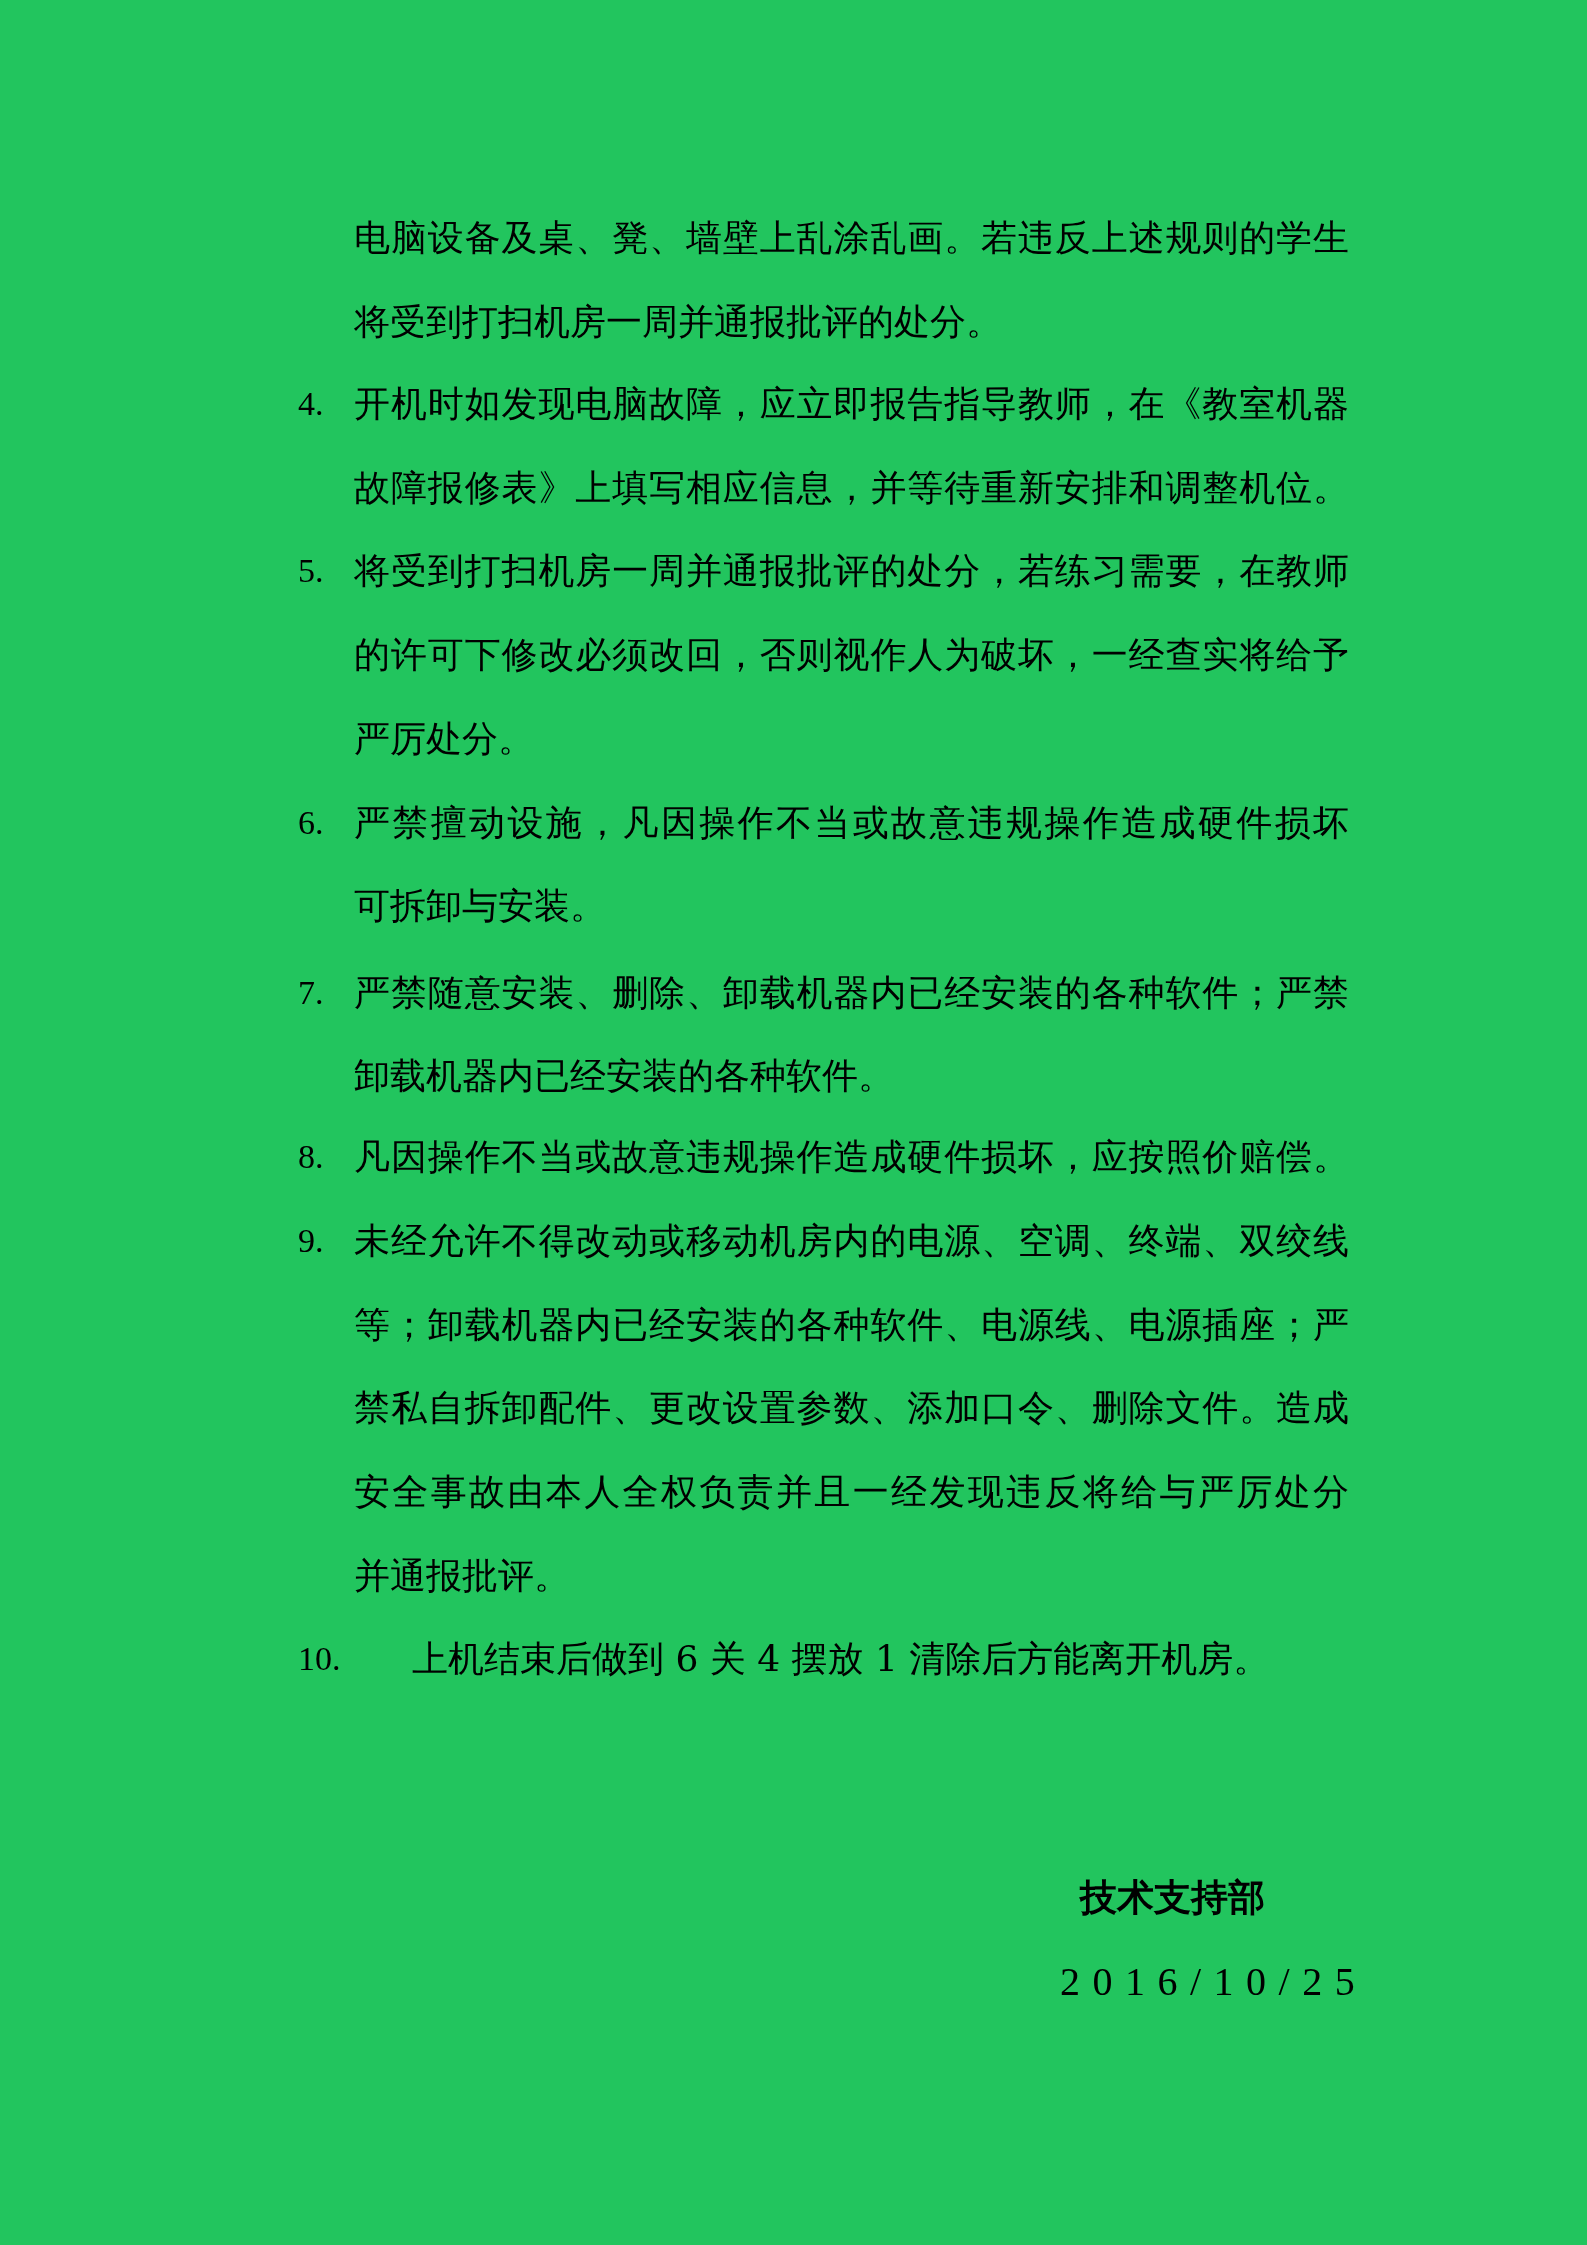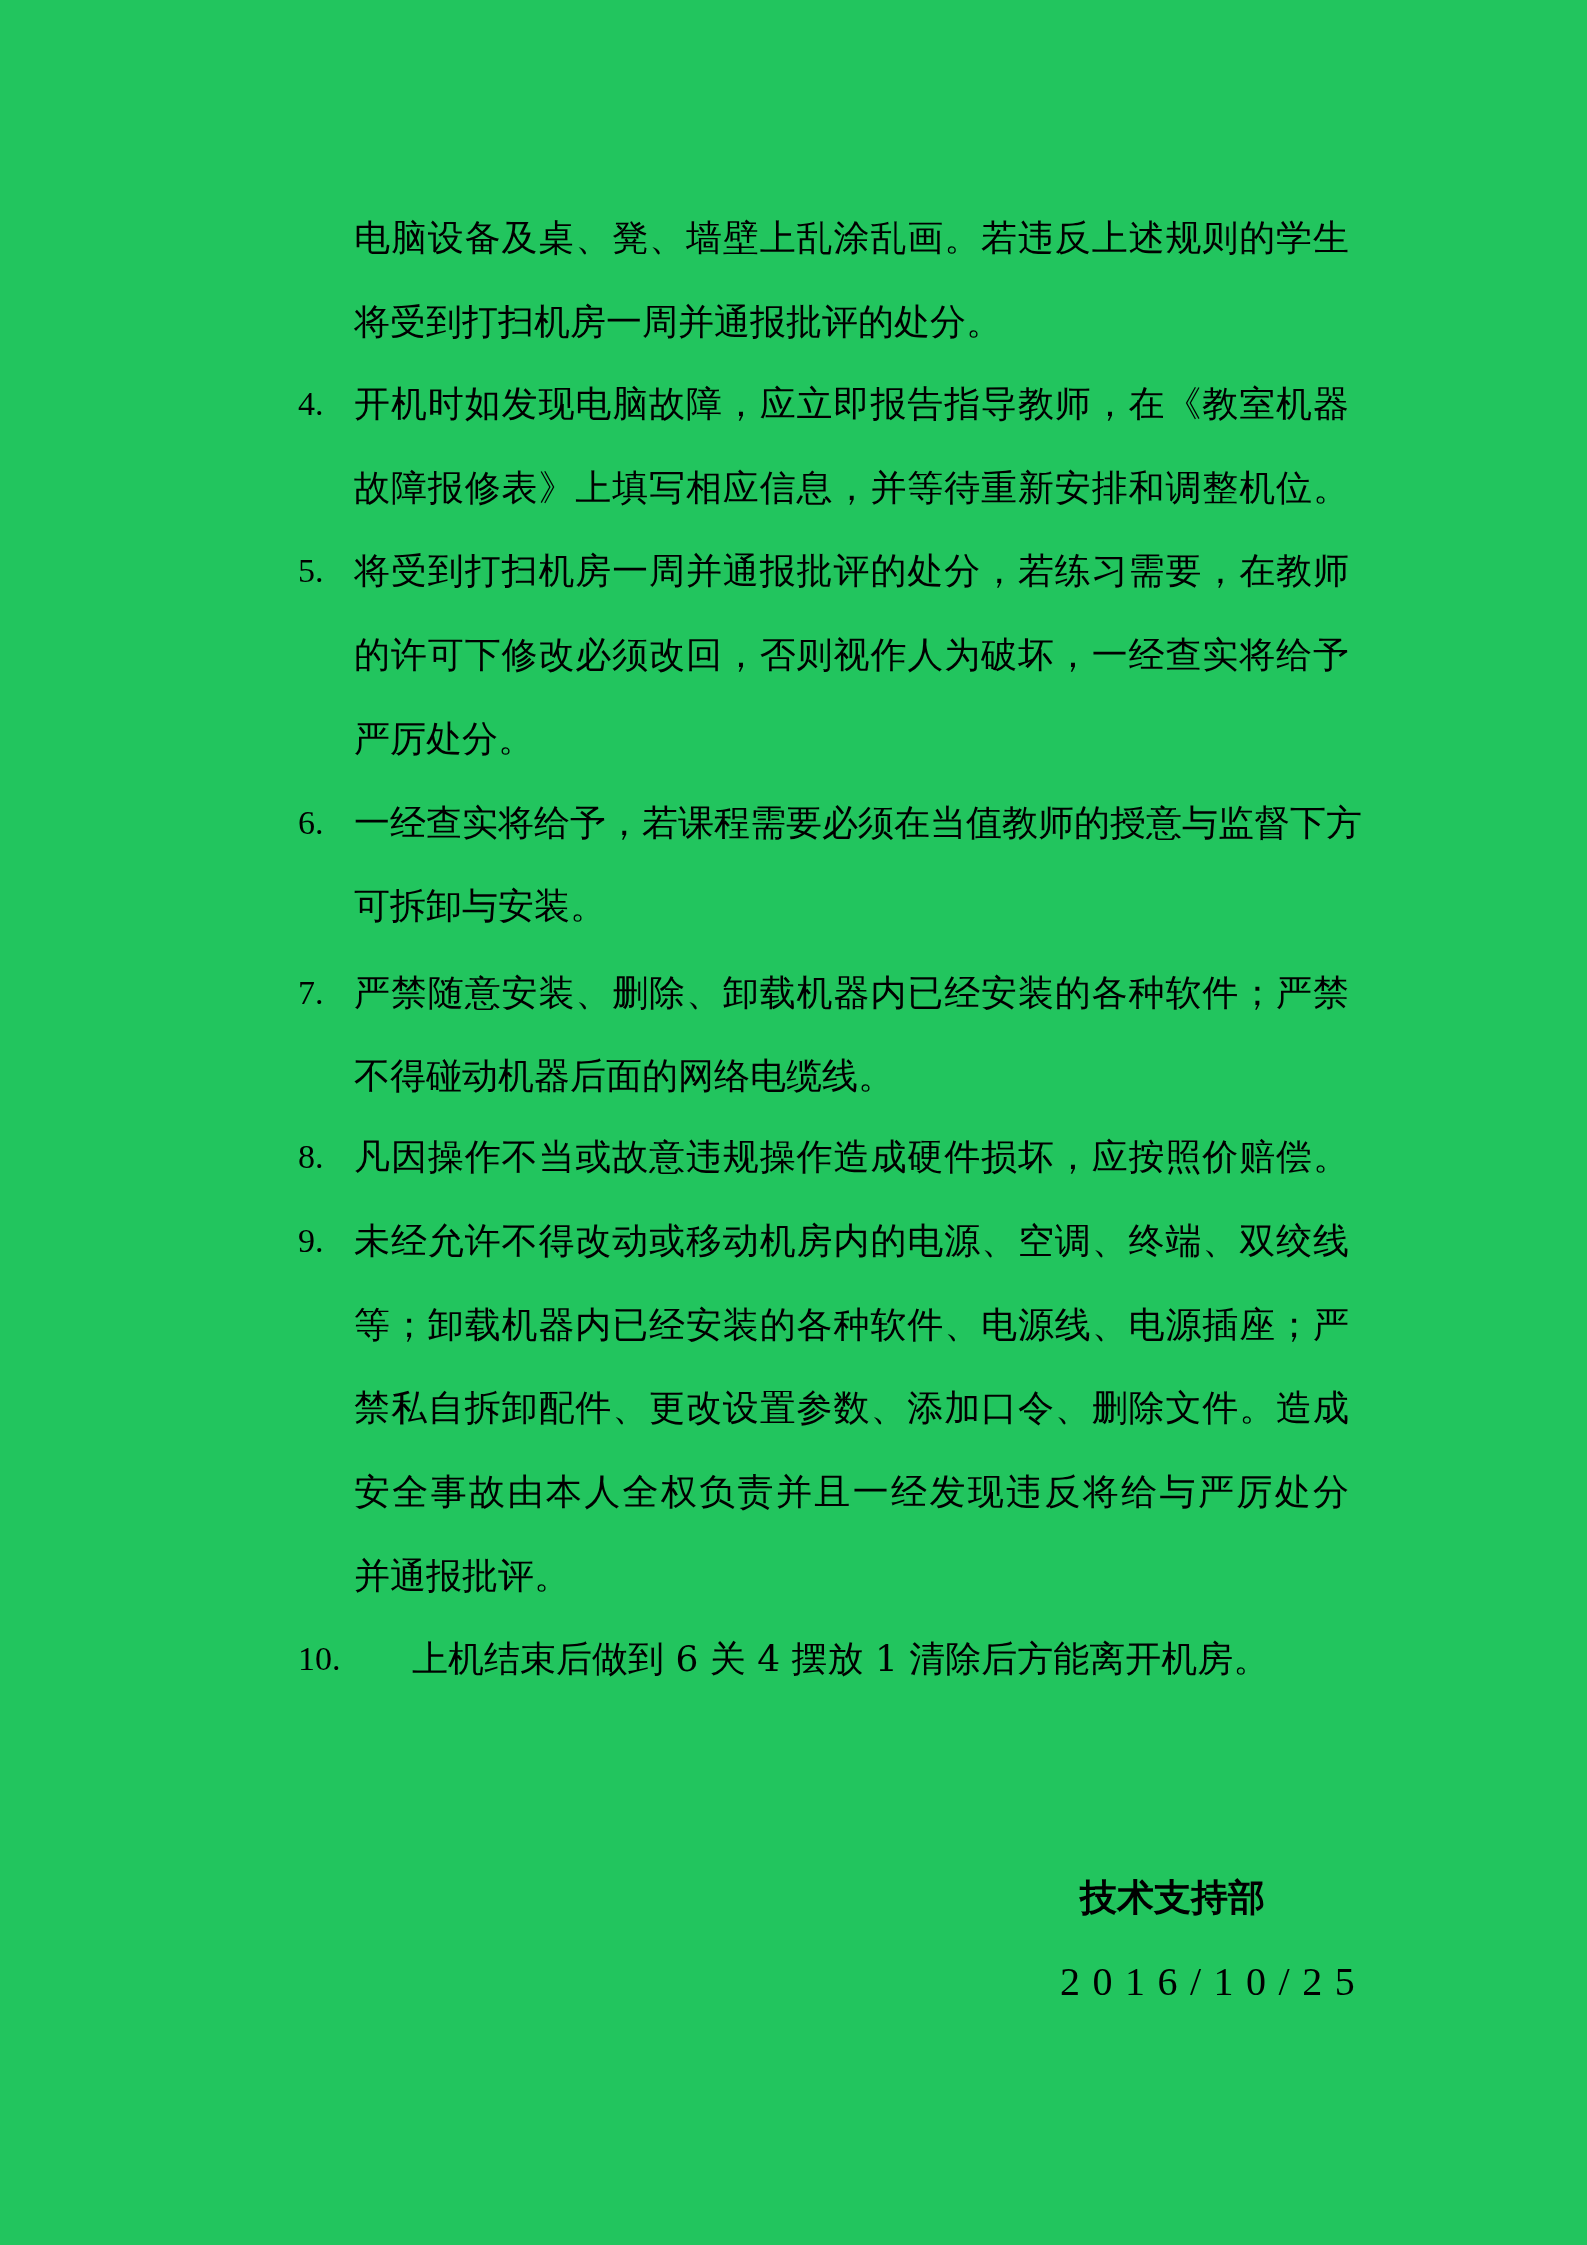--- a/index.html
+++ b/index.html
@@ -55,26 +55,26 @@
   <div class="num" style="left:298px; top:380px;">4.</div>
   <div class="line text" style="top:380px;">开机时如发现电脑故障，应立即报告指导教师，在《教室机器</div>
   <div class="line text" style="top:464px;">故障报修表》上填写相应信息，并等待重新安排和调整机位。</div>
 
   <div class="num" style="left:298px; top:547px;">5.</div>
   <div class="line text" style="top:547px;">将受到打扫机房一周并通报批评的处分，若练习需要，在教师</div>
   <div class="line text" style="top:631px;">的许可下修改必须改回，否则视作人为破坏，一经查实将给予</div>
   <div class="line text short" style="top:715px;">严厉处分。</div>
 
   <div class="num" style="left:298px; top:799px;">6.</div>
-  <div class="line text" style="top:799px;">一经查实将给予，若课程需要必须在当值教师的授意与监督下方</div>
+  <div class="line text" style="top:799px;">严禁擅动设施，凡因操作不当或故意违规操作造成硬件损坏</div>
   <div class="line text short" style="top:882px;font-family:Liberation Serif, serif;">可拆卸与安装。</div>
 
   <div class="num" style="left:298px; top:969px;">7.</div>
   <div class="line text" style="top:969px;">严禁随意安装、删除、卸载机器内已经安装的各种软件；严禁</div>
-  <div class="line text short" style="top:1052px;">不得碰动机器后面的网络电缆线。</div>
+  <div class="line text short" style="top:1052px;">卸载机器内已经安装的各种软件。</div>
 
   <div class="num" style="left:298px; top:1133px;">8.</div>
   <div class="line text" style="top:1133px;">凡因操作不当或故意违规操作造成硬件损坏，应按照价赔偿。</div>
 
   <div class="num" style="left:298px; top:1217px;">9.</div>
   <div class="line text" style="top:1217px;">未经允许不得改动或移动机房内的电源、空调、终端、双绞线</div>
   <div class="line text" style="top:1301px;">等；卸载机器内已经安装的各种软件、电源线、电源插座；严</div>
   <div class="line text" style="top:1384px;">禁私自拆卸配件、更改设置参数、添加口令、删除文件。造成</div>
   <div class="line text" style="top:1468px;">安全事故由本人全权负责并且一经发现违反将给与严厉处分</div>
   <div class="line text short" style="top:1552px;">并通报批评。</div>

